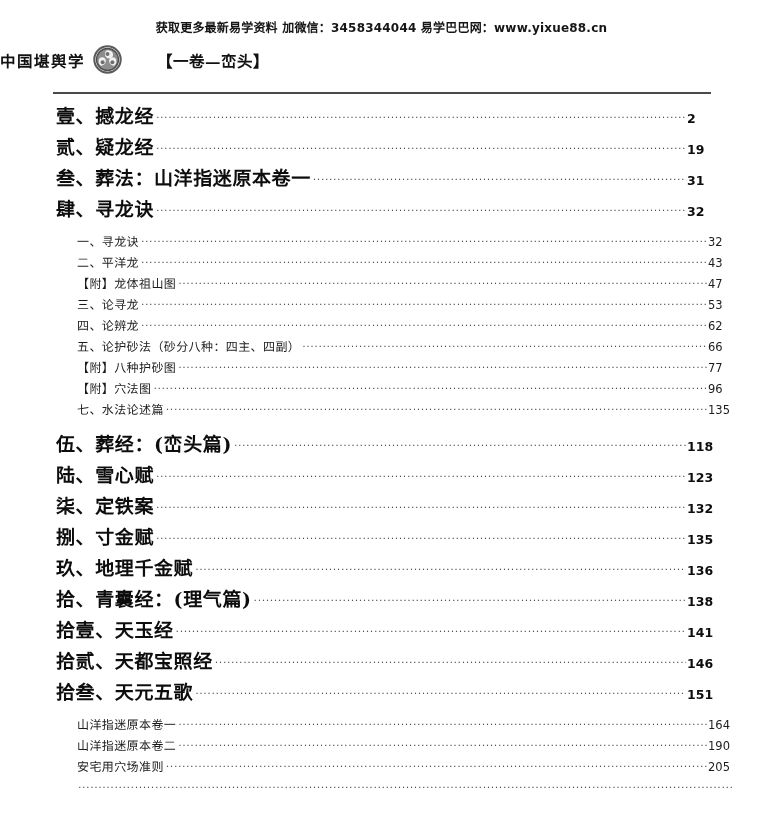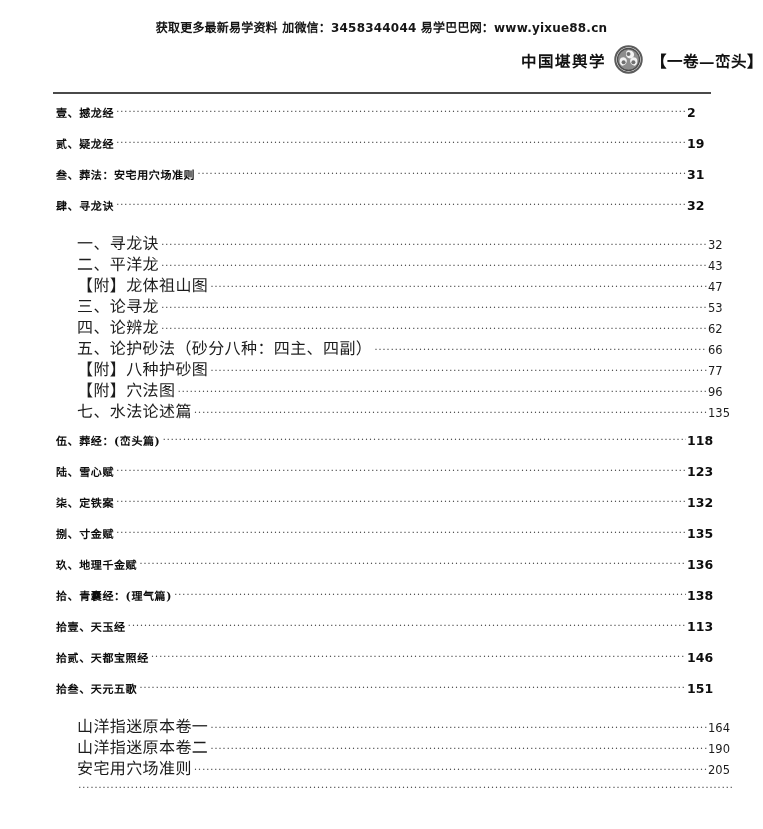--- a/index.html
+++ b/index.html
@@ -34,32 +34,32 @@
     white-space: nowrap;
     transform: scaleY(1.04);
   }
 
   
   .title-row {
     width: 100%;
     margin-top: 9px;
     display: flex;
     align-items: center;
-    justify-content: flex-end;
+    justify-content: flex-start;
     gap: 8px;
   }
   .title-left, .title-right {
     font-family: "DejaVu Serif", "Liberation Serif", serif;
     font-size: 15.5px;
     font-weight: 700;
     color: #111111;
     letter-spacing: 1.5px;
     white-space: nowrap;
   }
-  .title-right { letter-spacing: 0.5px; }
+  .title-right { letter-spacing: 0.5px; margin-left: 27px; }
 
   .emblem {
     width: 29px;
     height: 29px;
     flex: 0 0 29px;
     position: relative;
   }
   .emblem svg { display: block; }
 
   
@@ -120,41 +120,41 @@
     text-align: left;
     font-family: "DejaVu Sans", "Liberation Sans", sans-serif;
   }
 
   
   .lvl1 {
     height: 31px;
   }
   .lvl1 .toc-label {
     font-family: "DejaVu Serif", "Liberation Serif", serif;
-    font-size: 11px;
+    font-size: 19px;
     font-weight: 700;
     color: #0d0d0d;
     letter-spacing: 0.6px;
   }
   .lvl1 .toc-page {
     font-size: 12.5px;
     font-weight: 700;
     color: #0d0d0d;
     width: 26px;
   }
   .lvl1 .toc-dots::before { bottom: 0.16em; }
 
   
   .lvl2 {
     height: 21px;
     padding-left: 21px;
   }
   .lvl2 .toc-label {
     font-family: "DejaVu Serif", "Liberation Serif", serif;
-    font-size: 16px;
+    font-size: 12px;
     font-weight: 400;
     color: #1c1c1c;
     letter-spacing: 0.4px;
   }
   .lvl2 .toc-page {
     font-size: 11.5px;
     font-weight: 400;
     color: #1c1c1c;
     width: 26px;
   }
@@ -199,21 +199,21 @@
       <span class="toc-label">壹、撼龙经</span>
       <span class="toc-dots"></span>
       <span class="toc-page">2</span>
     </div>
     <div class="toc-row lvl1">
       <span class="toc-label">贰、疑龙经</span>
       <span class="toc-dots"></span>
       <span class="toc-page">19</span>
     </div>
     <div class="toc-row lvl1">
-      <span class="toc-label">叁、葬法：安宅用穴场准则</span>
+      <span class="toc-label">叁、葬法：山洋指迷原本卷一</span>
       <span class="toc-dots"></span>
       <span class="toc-page">31</span>
     </div>
     <div class="toc-row lvl1">
       <span class="toc-label">肆、寻龙诀</span>
       <span class="toc-dots"></span>
       <span class="toc-page">32</span>
     </div>
     <div class="group-gap-sm"></div>
     <div class="toc-row lvl2">
@@ -288,21 +288,21 @@
       <span class="toc-page">136</span>
     </div>
     <div class="toc-row lvl1">
       <span class="toc-label">拾、青囊经：(理气篇)</span>
       <span class="toc-dots"></span>
       <span class="toc-page">138</span>
     </div>
     <div class="toc-row lvl1">
       <span class="toc-label">拾壹、天玉经</span>
       <span class="toc-dots"></span>
-      <span class="toc-page">113</span>
+      <span class="toc-page">141</span>
     </div>
     <div class="toc-row lvl1">
       <span class="toc-label">拾贰、天都宝照经</span>
       <span class="toc-dots"></span>
       <span class="toc-page">146</span>
     </div>
     <div class="toc-row lvl1">
       <span class="toc-label">拾叁、天元五歌</span>
       <span class="toc-dots"></span>
       <span class="toc-page">151</span>

